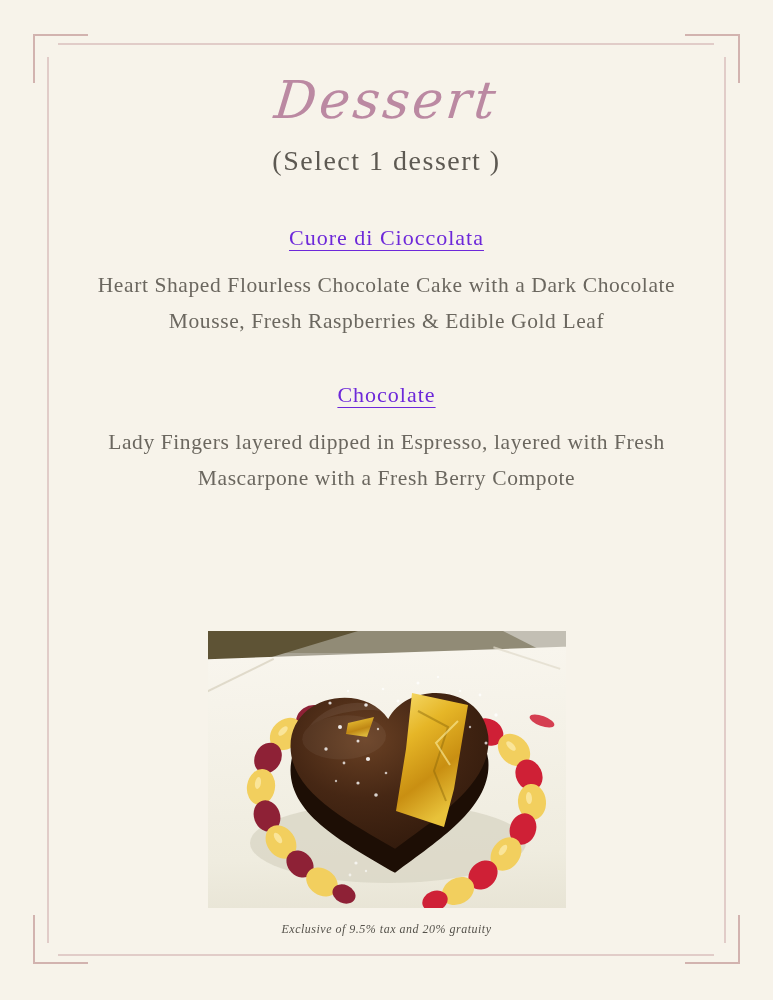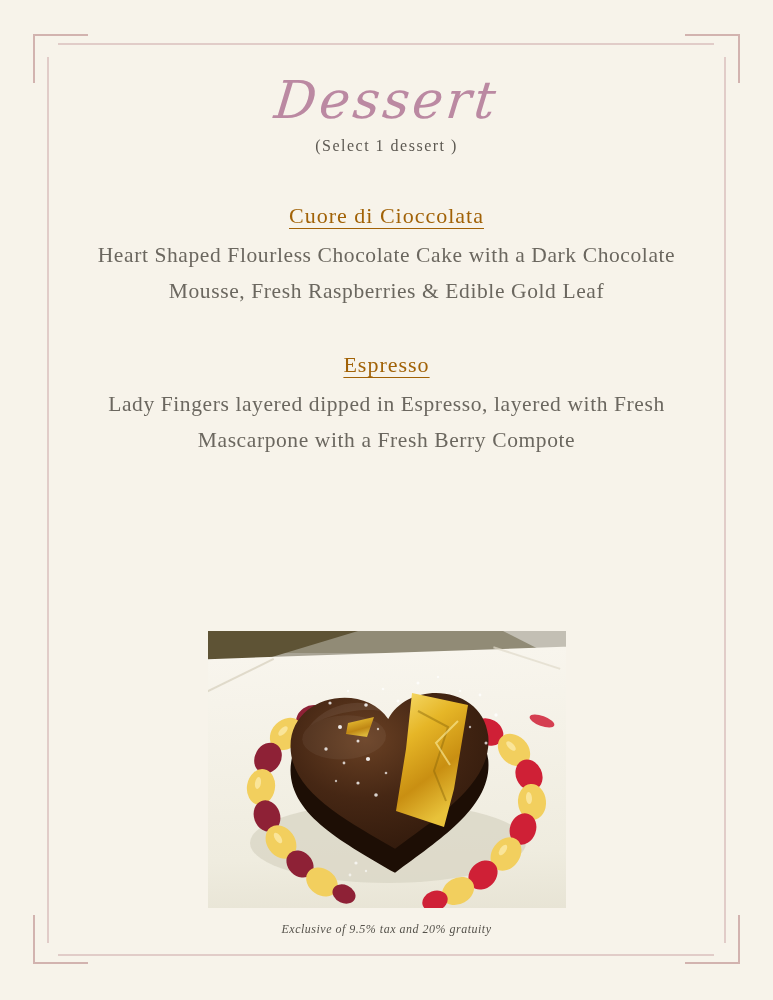--- a/index.html
+++ b/index.html
@@ -37,38 +37,38 @@
     font-family: "DejaVu Serif", serif;
     font-style: italic;
     font-weight: 400;
     font-size: 52px;
     line-height: 1.1;
     letter-spacing: 3px;
     color: #bb89a2;
     transform: skewX(-6deg);
   }
   .subtitle {
-    margin-top: 8px;
-    font-size: 16px;
+    margin-top: 16px;
+    font-size: 28px;
     letter-spacing: 1.5px;
     color: #5d5952;
   }
 
   .menu { margin-top: 48px; }
   .menu-item { margin-bottom: 43px; }
   .menu-item-name {
     display: inline-block;
     font-size: 22px;
     font-weight: 400;
     letter-spacing: 1px;
-    color: #a16207;
+    color: #6d28d9;
     text-decoration: underline;
     text-underline-offset: 5px;
     text-decoration-thickness: 1px;
-    margin-bottom: 8px;
+    margin-bottom: 16px;
   }
   .menu-item-desc {
     font-size: 21.5px;
     line-height: 36px;
     letter-spacing: 0.6px;
     color: #6b675f;
     padding: 0 8px;
   }
 
   .photo {
@@ -114,21 +114,21 @@
     <p class="subtitle">(Select 1 dessert )</p>
 
     <div class="menu">
 
         <div class="menu-item">
           <div class="menu-item-name">Cuore di Cioccolata</div>
           <div class="menu-item-desc">Heart Shaped Flourless Chocolate Cake with a Dark Chocolate Mousse, Fresh Raspberries &amp; Edible Gold Leaf</div>
         </div>
 
         <div class="menu-item">
-          <div class="menu-item-name">Espresso</div>
+          <div class="menu-item-name">Chocolate</div>
           <div class="menu-item-desc">Lady Fingers layered dipped in Espresso, layered with Fresh Mascarpone with a Fresh Berry Compote</div>
         </div>
 
       </div>
   </div>
 
   <figure class="photo">
     <svg width="358" height="277" viewBox="0 0 358 277" xmlns="http://www.w3.org/2000/svg">
       <defs>
         <radialGradient id="cakeGrad" cx="38%" cy="28%" r="85%">

